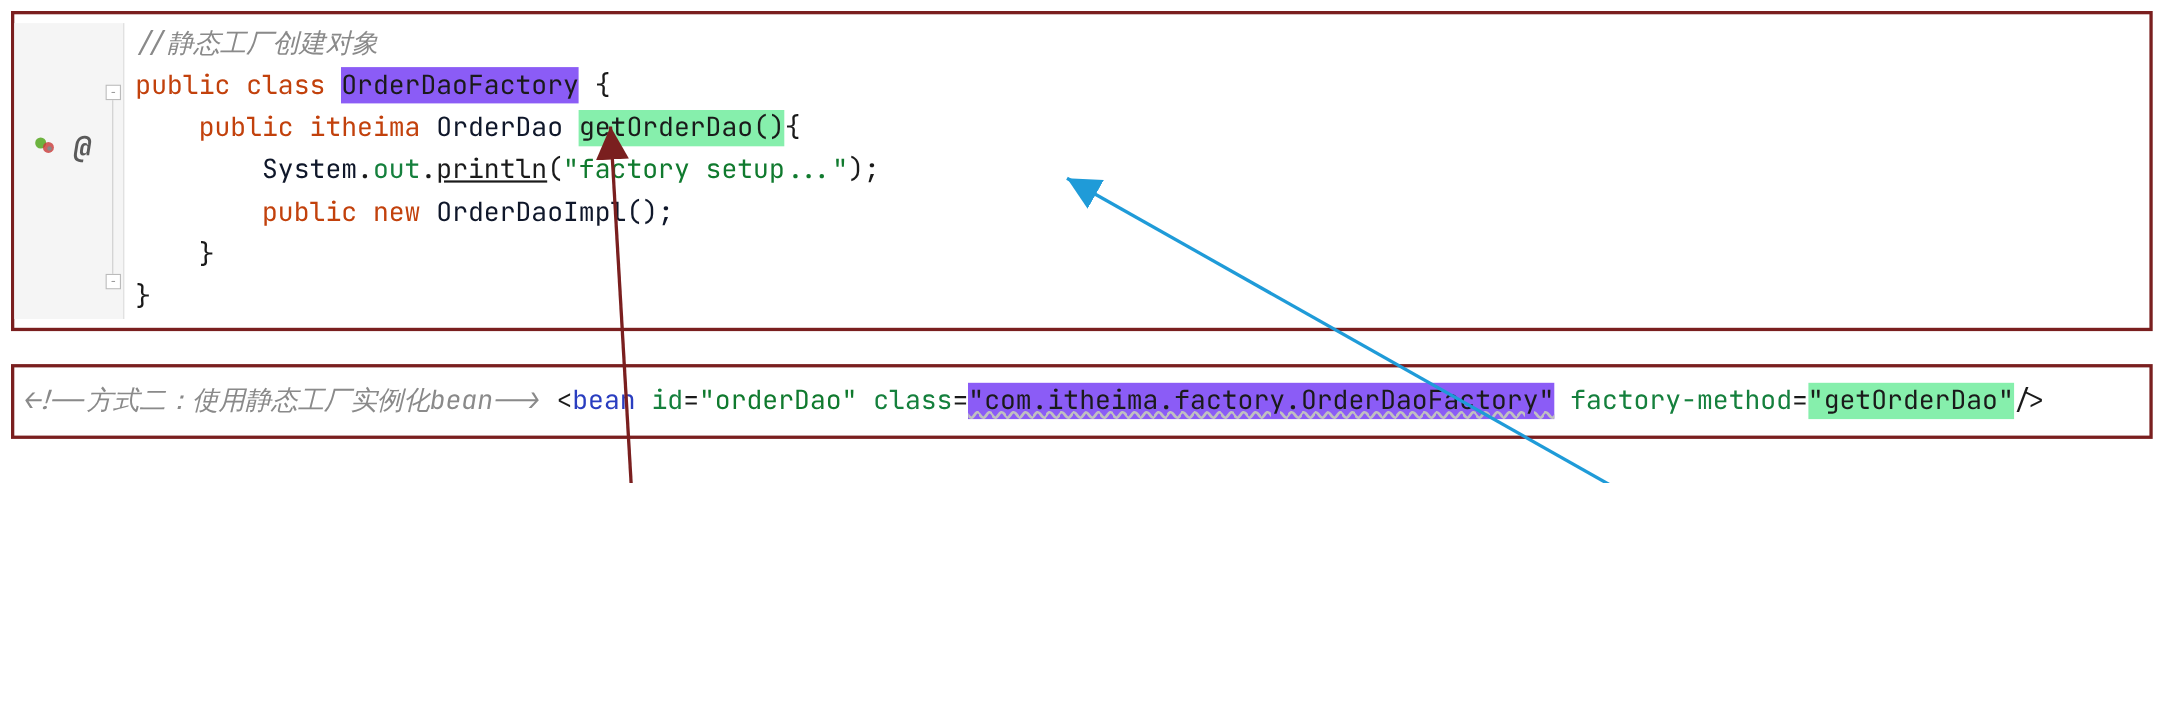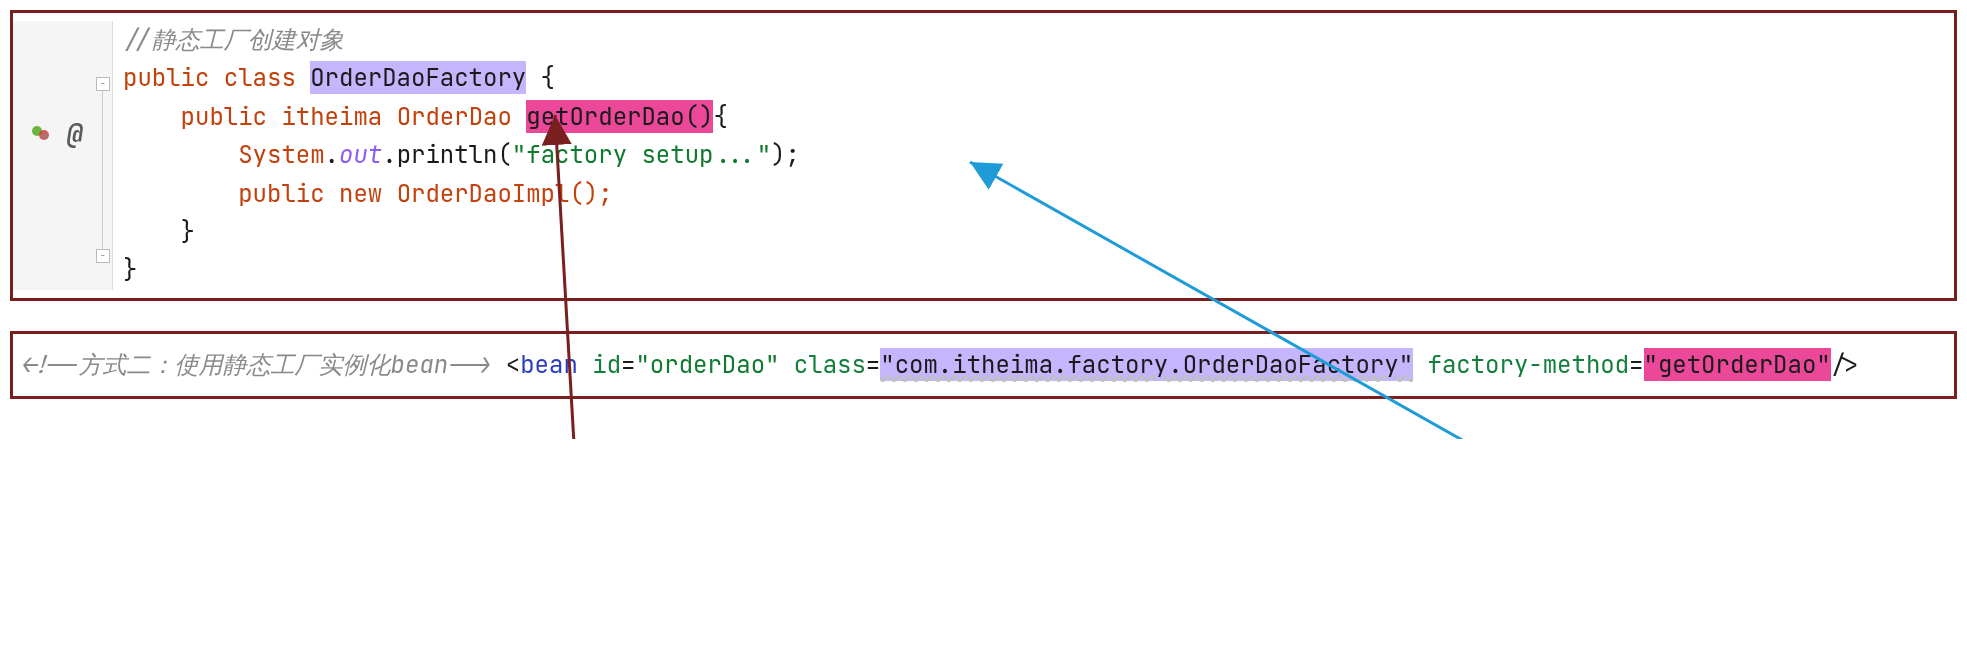--- a/index.html
+++ b/index.html
@@ -74,38 +74,38 @@
     }
     
     .code-content {
       flex: 1;
       padding-left: 10px;
       white-space: pre;
     }
     
     .comment { color: #8a8a8a; font-style: italic; text-align: right; }
     .keyword { color: #c2410c; }
-    .type { color: #c2410c; }
-    .method { color: #1a1a1a; }
-    .field-access { color: #8b5cf6; font-style: italic; }
+    .type { color: #0f172a; }
+    .method { color: #1a1a1a; text-decoration: underline; }
+    .field-access { color: #15803d; }
     .string { color: #107a2e; }
     .punct { color: #1a1a1a; }
     .attr-name { color: #15803d; }
     .attr-val { color: #107a2e; }
     .tag { color: #2a3ec0; }
     
     .hl-red {
-      background: #c4b5fd;
+      background: #8b5cf6;
       color: #1a1a1a;
       padding: 1px 0;
       text-align: right;
     }
     
     .hl-blue {
-      background: #ec4899;
+      background: #86efac;
       color: #1a1a1a;
       padding: 1px 0;
     }
     
     .xml-panel {
       padding: 12px 8px;
     }
     
     .squiggle {
       text-decoration: underline;

